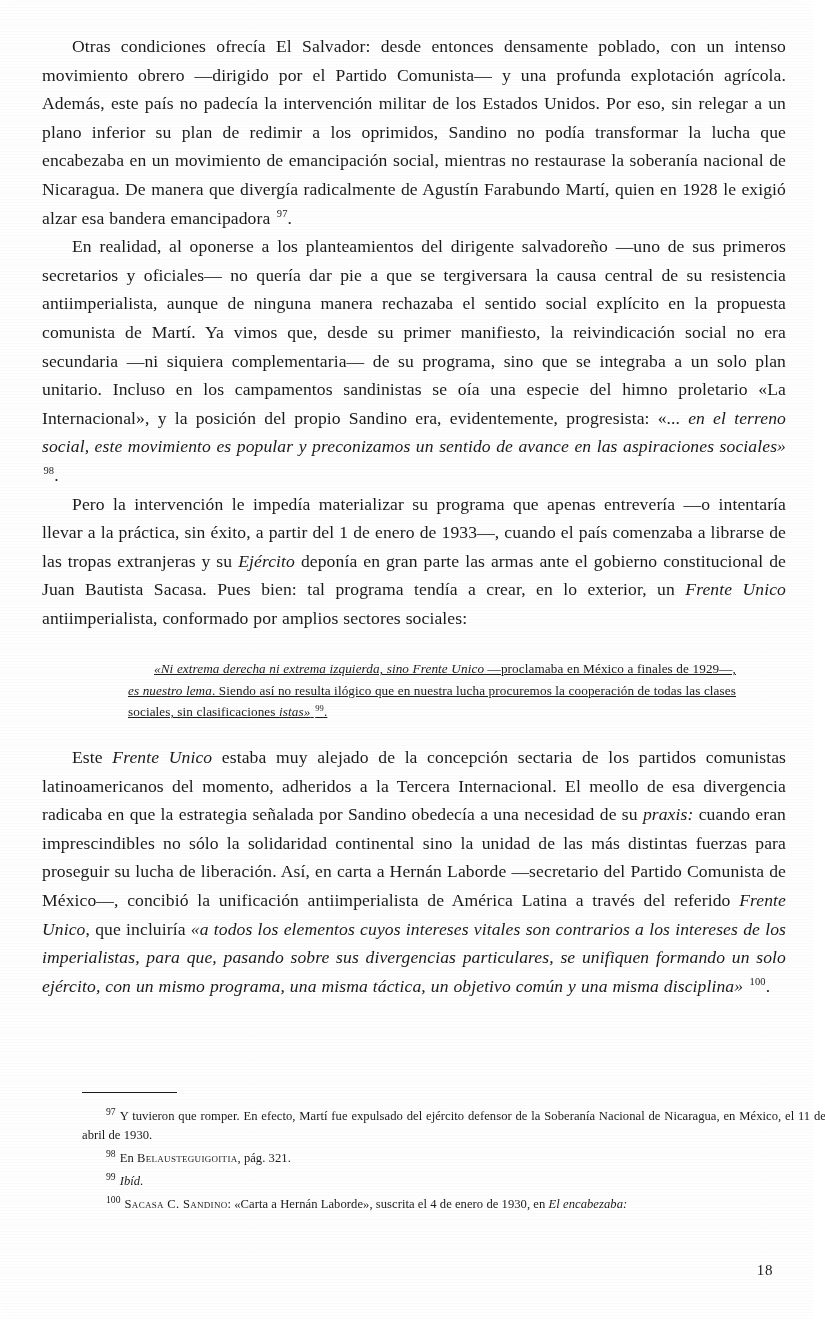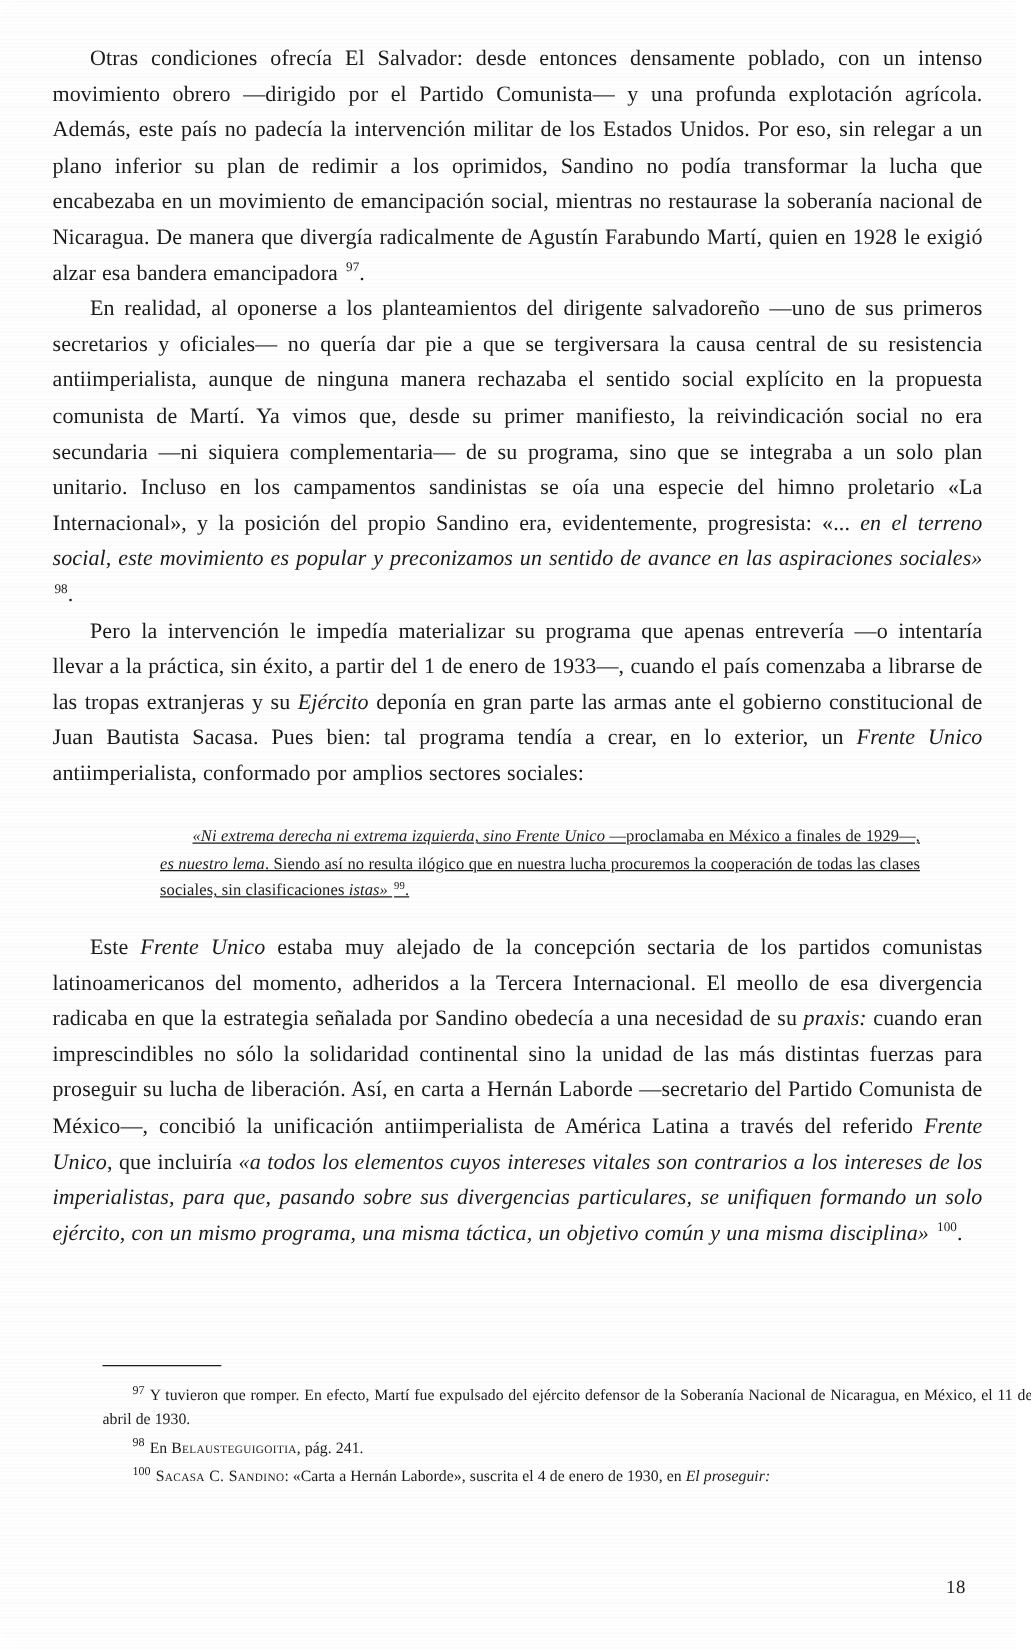--- a/index.html
+++ b/index.html
@@ -128,23 +128,26 @@
     <p class="body-par"><span>Este </span><i>Frente Unico</i><span> estaba muy alejado de la concepción sectaria de los partidos comunistas latinoamericanos del momento, adheridos a la Tercera Internacional. El meollo de esa divergencia radicaba en que la estrategia señalada por Sandino obedecía a una necesidad de su </span><i>praxis:</i><span> cuando eran imprescindibles no sólo la solidaridad continental sino la unidad de las más distintas fuerzas para proseguir su lucha de liberación. Así, en carta a Hernán Laborde —secretario del Partido Comunista de México—, concibió la unificación antiimperialista de América Latina a través del referido </span><i>Frente Unico</i><span>, que incluiría </span><i>«a todos los elementos cuyos intereses vitales son contrarios a los intereses de los imperialistas, para que, pasando sobre sus divergencias particulares, se unifiquen formando un solo ejército, con un mismo programa, una misma táctica, un objetivo común y una misma disciplina»</i><span> </span><sup class="fn">100</sup><span>.</span></p>
 
   </div>
 
   <div class="footnote-area">
     <hr class="fn-rule">
     <p class="footnote">
       <span class="fnum">97</span><span><span>Y tuvieron que romper. En efecto, Martí fue expulsado del ejército defensor de la Soberanía Nacional de Nicaragua, en México, el 11 de abril de 1930.</span></span>
     </p>
     <p class="footnote">
-      <span class="fnum">98</span><span><span>En </span><span class="sc">Belausteguigoitia</span><span>, pág. 241.</span></span>
+      <span class="fnum">98</span><span><span>En </span><span class="sc">Belausteguigoitia</span><span>, pág. 321.</span></span>
     </p>
     <p class="footnote">
-      <span class="fnum">100</span><span><span class="sc">Sacasa C. Sandino</span><span>: «Carta a Hernán Laborde», suscrita el 4 de enero de 1930, en </span><i>El proseguir:</i></span>
+      <span class="fnum">99</span><span><i>Ibíd.</i></span>
+    </p>
+    <p class="footnote">
+      <span class="fnum">100</span><span><span class="sc">Sacasa C. Sandino</span><span>: «Carta a Hernán Laborde», suscrita el 4 de enero de 1930, en </span><i>El encabezaba:</i></span>
     </p>
   </div>
 
   <div class="page-number">18</div>
 
   <div class="texture"></div>
 </div>
 
 </body></html>

